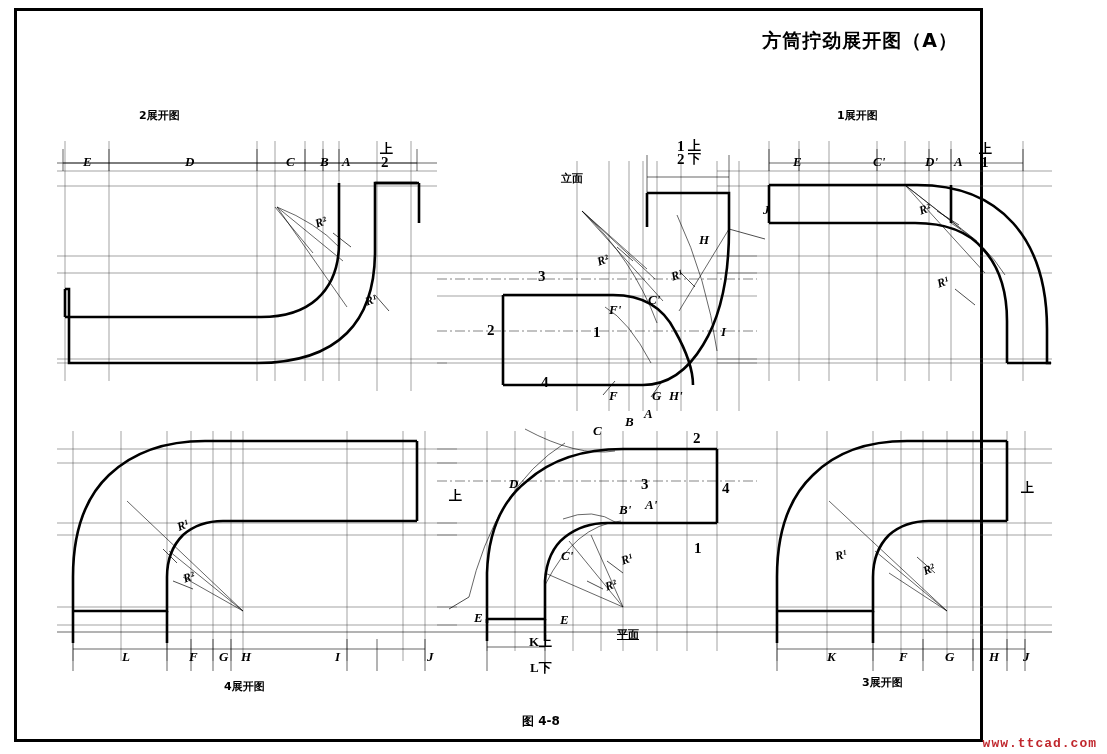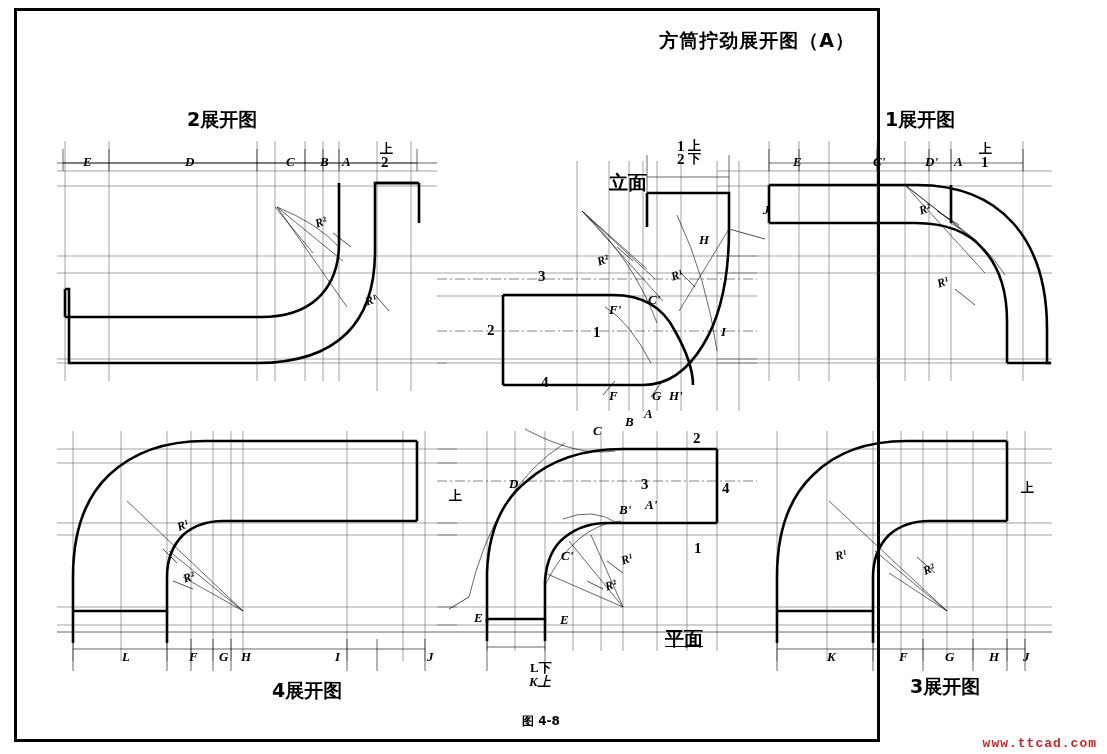--- a/index.html
+++ b/index.html
@@ -3,27 +3,27 @@
 <meta charset="utf-8">
 <style>
   html,body{margin:0;padding:0;background:#ffffff;}
   body{
     width:1107px;height:754px;overflow:hidden;
     font-family:"Liberation Serif",serif;
     color:#000;
   }
   #page{position:relative;width:1107px;height:754px;background:#fff;}
   #frame{
-    position:absolute;left:14px;top:8px;width:866px;height:734px;
+    position:absolute;left:14px;top:8px;width:969px;height:734px;
     border:3px solid #000;box-sizing:border-box;background:#fff;
   }
   .lbl{position:absolute;white-space:nowrap;line-height:1;}
   .cn{font-family:"DejaVu Sans",sans-serif;font-weight:bold;}
   .title{font-size:19px;letter-spacing:1px;}
-  .viewname{font-size:19px;margin-left:48px;}
+  .viewname{font-size:11px;}
   .dim{font-family:"Liberation Serif",serif;font-style:italic;font-weight:bold;font-size:13px;}
   .dimn{font-family:"Liberation Serif",serif;font-weight:bold;font-size:13px;font-style:normal;}
   .num{font-family:"Liberation Serif",serif;font-weight:bold;font-size:15px;font-style:normal;}
   .rad{font-family:"Liberation Serif",serif;font-style:italic;font-weight:bold;font-size:12px;}
   .cap{font-family:"DejaVu Sans",sans-serif;font-weight:bold;font-size:12px;}
   .wm{font-family:"Liberation Mono",monospace;font-size:13px;color:#c0272d;letter-spacing:1px;}
   svg{position:absolute;left:0;top:0;}
   .thick{fill:none;stroke:#000;stroke-width:2.6;}
   .thin{fill:none;stroke:#000;stroke-width:0.6;}
   .hair{fill:none;stroke:#444;stroke-width:0.5;}
@@ -324,21 +324,21 @@
     <div class="lbl dim" style="left:224px;top:639px;">H</div>
     <div class="lbl dim" style="left:318px;top:639px;">I</div>
     <div class="lbl dim" style="left:410px;top:639px;">J</div>
 
     <div class="lbl dim" style="left:810px;top:639px;">K</div>
     <div class="lbl dim" style="left:882px;top:639px;">F</div>
     <div class="lbl dim" style="left:928px;top:639px;">G</div>
     <div class="lbl dim" style="left:972px;top:639px;">H</div>
     <div class="lbl dim" style="left:1006px;top:639px;">J</div>
 
-    <div class="lbl dimn cn" style="left:512px;top:664px;font-style:italic;">K上</div>
+    <div class="lbl dimn cn" style="left:512px;top:624px;">K上</div>
     <div class="lbl dimn cn" style="left:513px;top:650px;">L下</div>
 
     <div class="lbl dimn cn" style="left:432px;top:478px;">上</div>
     <div class="lbl dimn cn" style="left:1004px;top:470px;">上</div>
 
     <div class="lbl rad" style="left:298px;top:205px;transform:rotate(-20deg);">R²</div>
     <div class="lbl rad" style="left:348px;top:283px;transform:rotate(-20deg);">R¹</div>
 
     <div class="lbl rad" style="left:902px;top:192px;transform:rotate(-20deg);">R²</div>
     <div class="lbl rad" style="left:920px;top:265px;transform:rotate(-20deg);">R¹</div>

